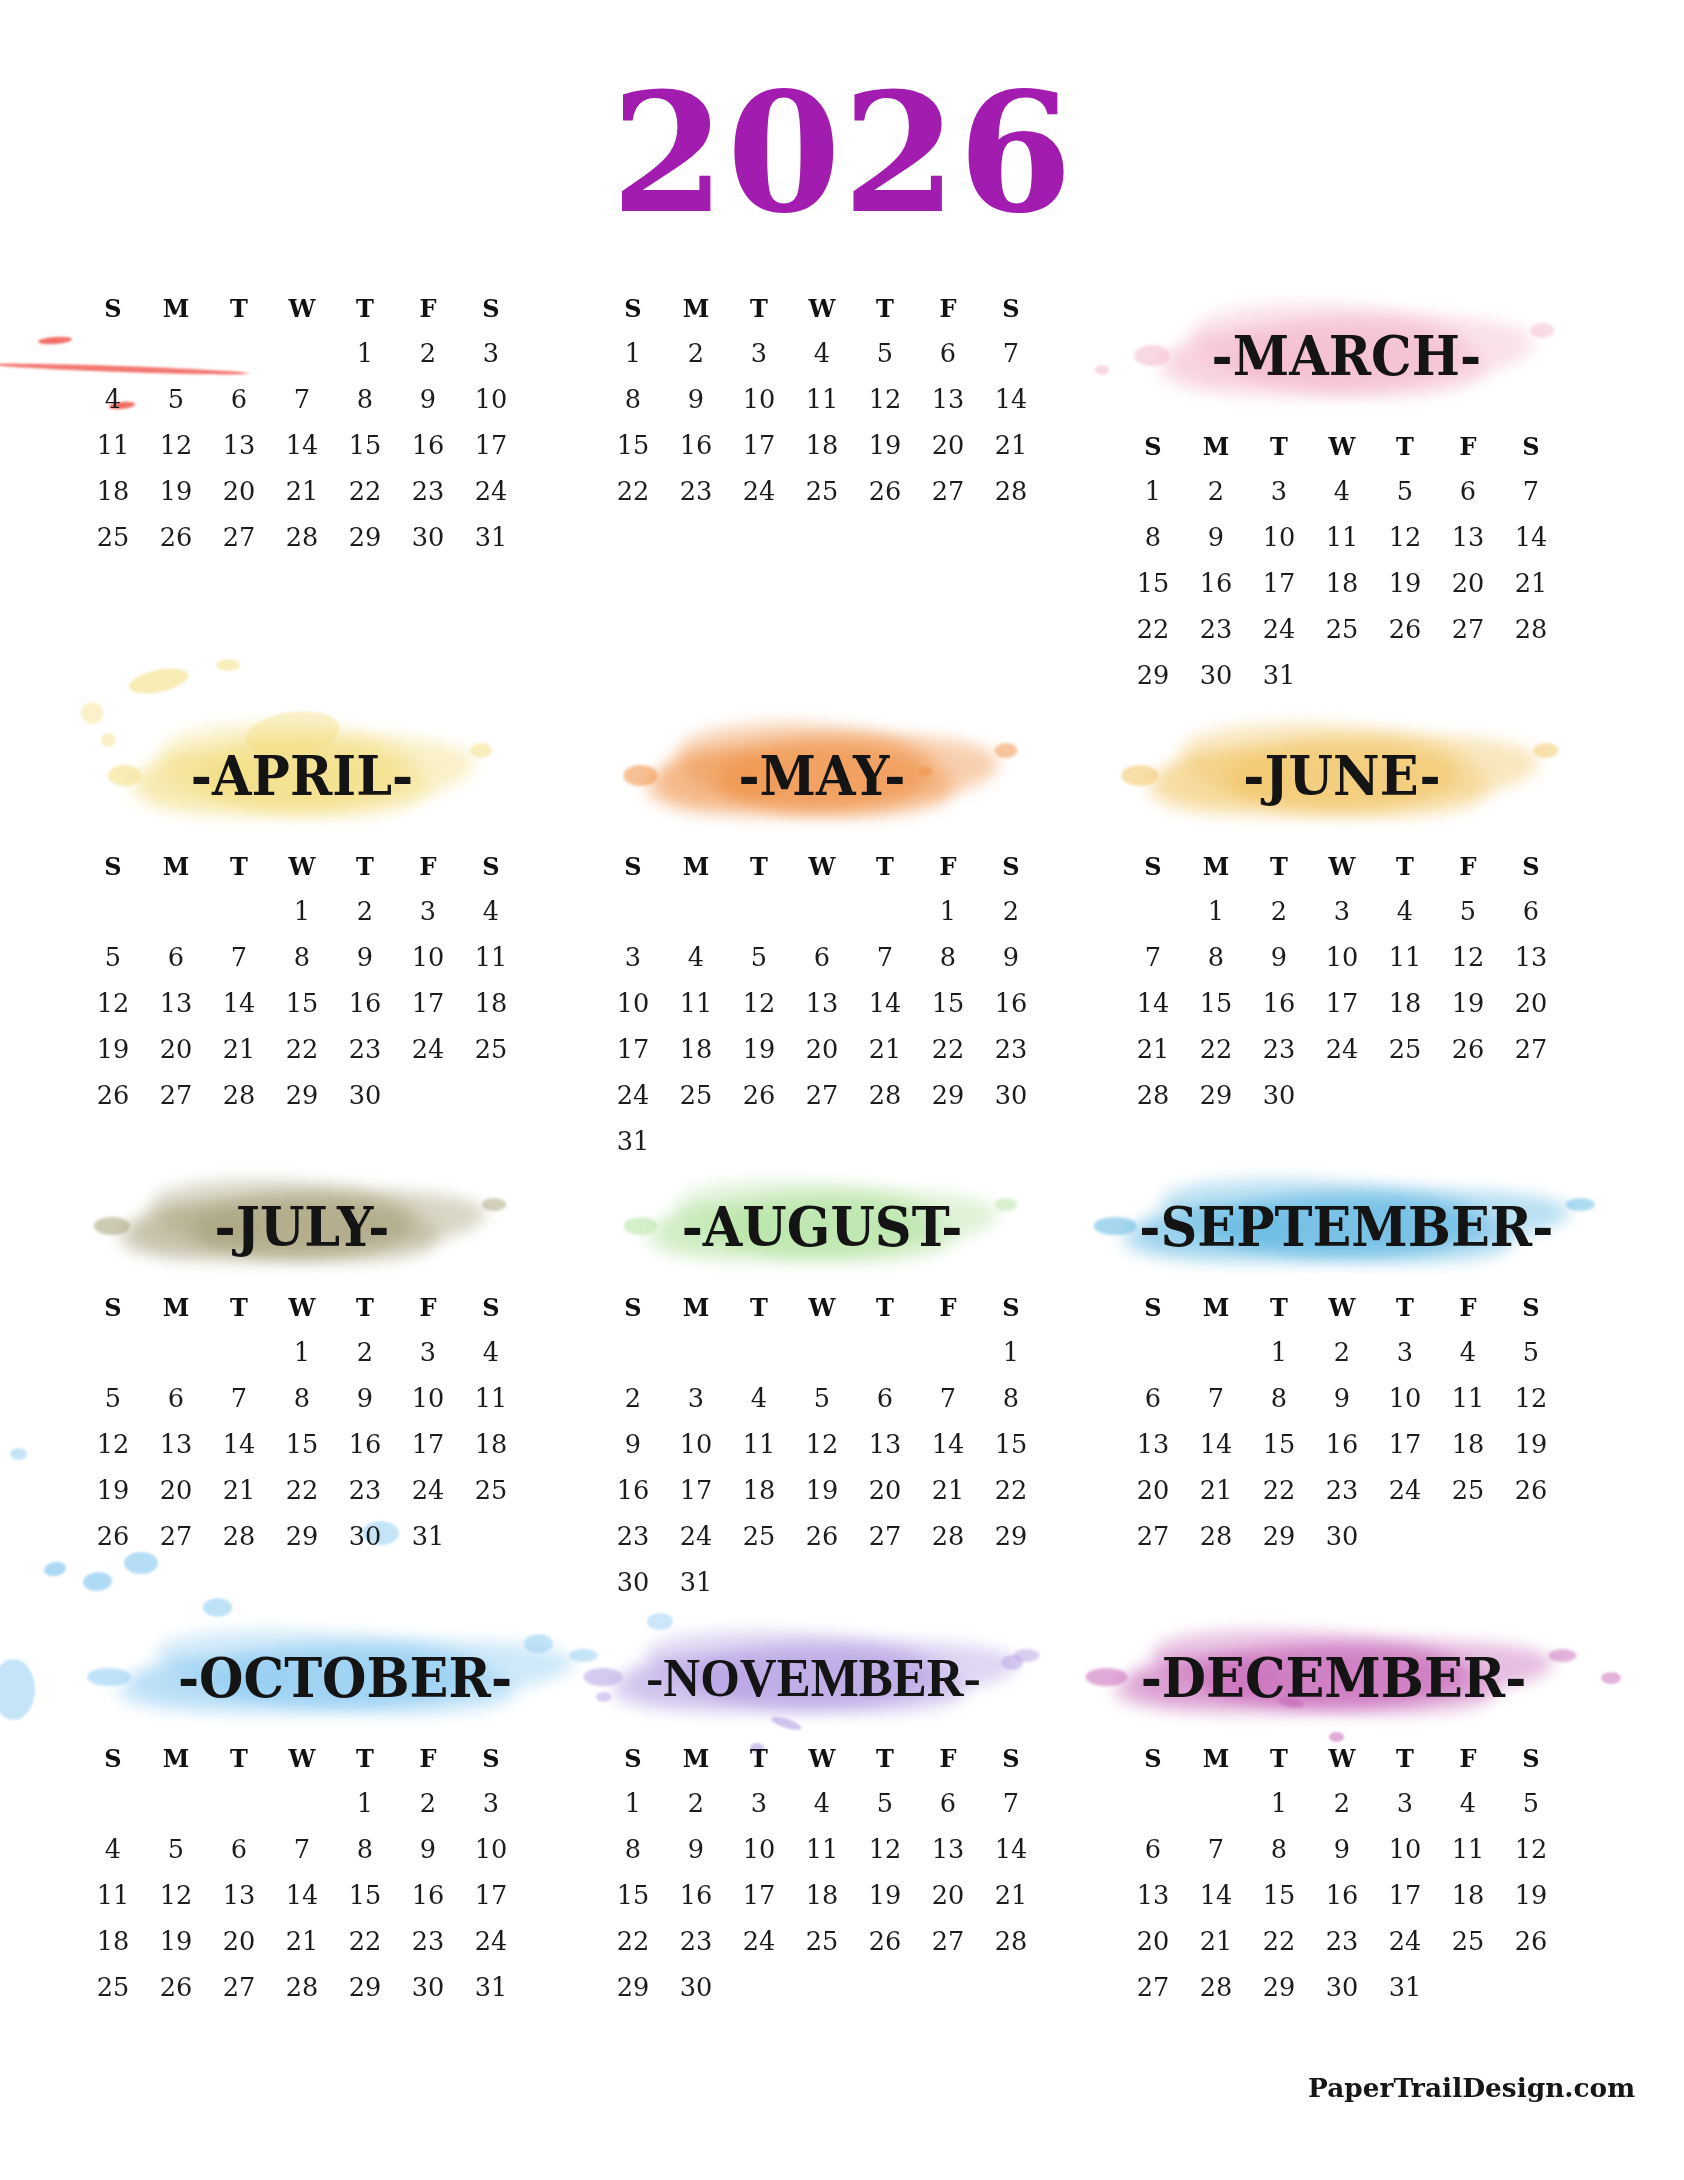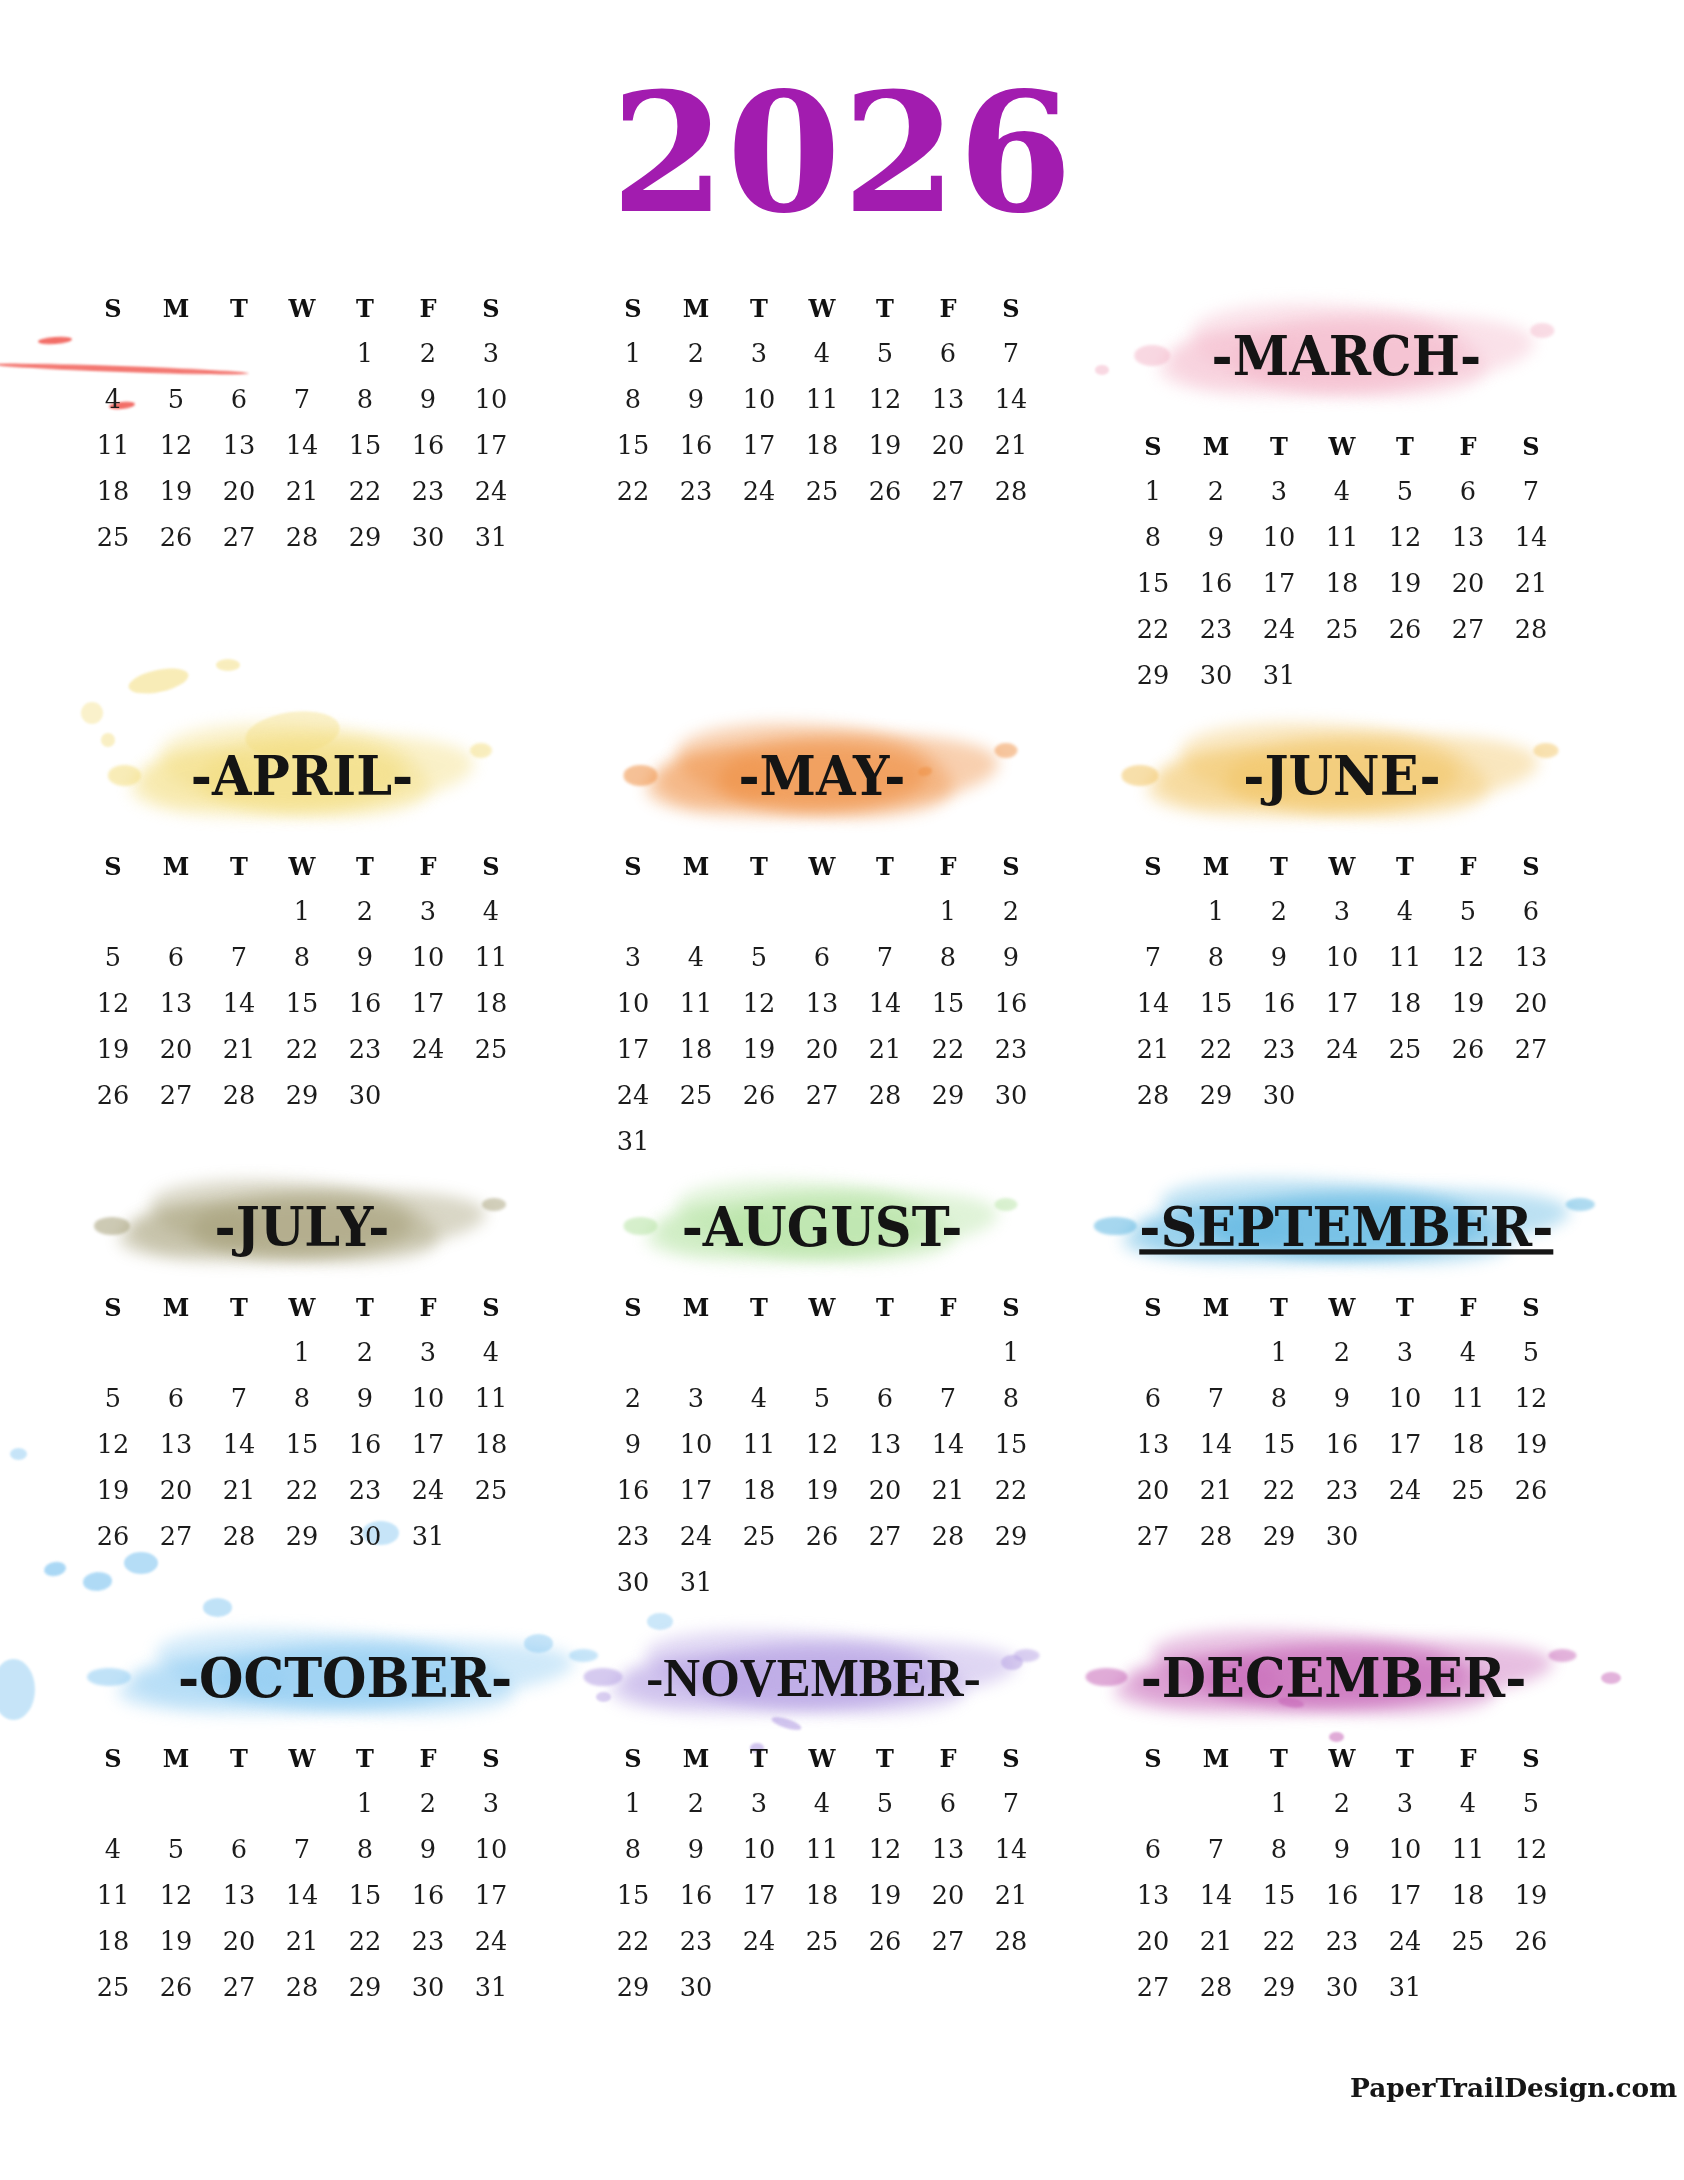--- a/index.html
+++ b/index.html
@@ -40,21 +40,21 @@
   table.cal{border-collapse:collapse;margin:0 auto;table-layout:fixed;}
   table.cal th{
     width:63px;height:43px;font-size:24px;font-weight:700;text-align:center;
     color:#111;padding:0;
   }
   table.cal td{
     width:63px;height:46px;font-size:25.6px;font-weight:400;text-align:center;
     color:#1c1c1c;padding:0;
   }
   .footer{
-    position:absolute;top:2072px;left:1350px;font-size:26.4px;font-weight:700;color:#161616;
+    position:absolute;top:2072px;left:1308px;font-size:26.4px;font-weight:700;color:#161616;
   }
   .splat{position:absolute;border-radius:50%;filter:blur(1.3px);z-index:0;}
 </style>
 </head>
 <body>
 
 <div class="page-title">2026</div>
 
 <div id="decor">
     <div class="splat" style="left: -6.8px; top: 366px; width: 256px; height: 6px; background: rgb(239, 74, 66); opacity: 0.75; transform: rotate(2deg);"></div>
@@ -659,21 +659,21 @@
             <td></td>
             <td></td>
             <td></td>
             <td></td>
           </tr>
         </tbody>
     </table>
   </div>
 
   <div class="month r3">
-    <div class="splash-area" style="transform: translateX(4.3px); text-decoration: underline;">
+    <div class="splash-area" style="transform: translateX(4.3px);">
       <div class="splash" style="width: 477px; --c: #5fb7e2;">
         <div class="blob b1"></div>
         <div class="blob b2"></div>
         <div class="blob b3"></div>
         <div class="blob b4"></div>
         <div class="drop d1"></div>
         <div class="drop d2"></div>
       </div>
       <div class="month-name">-SEPTEMBER-</div>
     </div>

